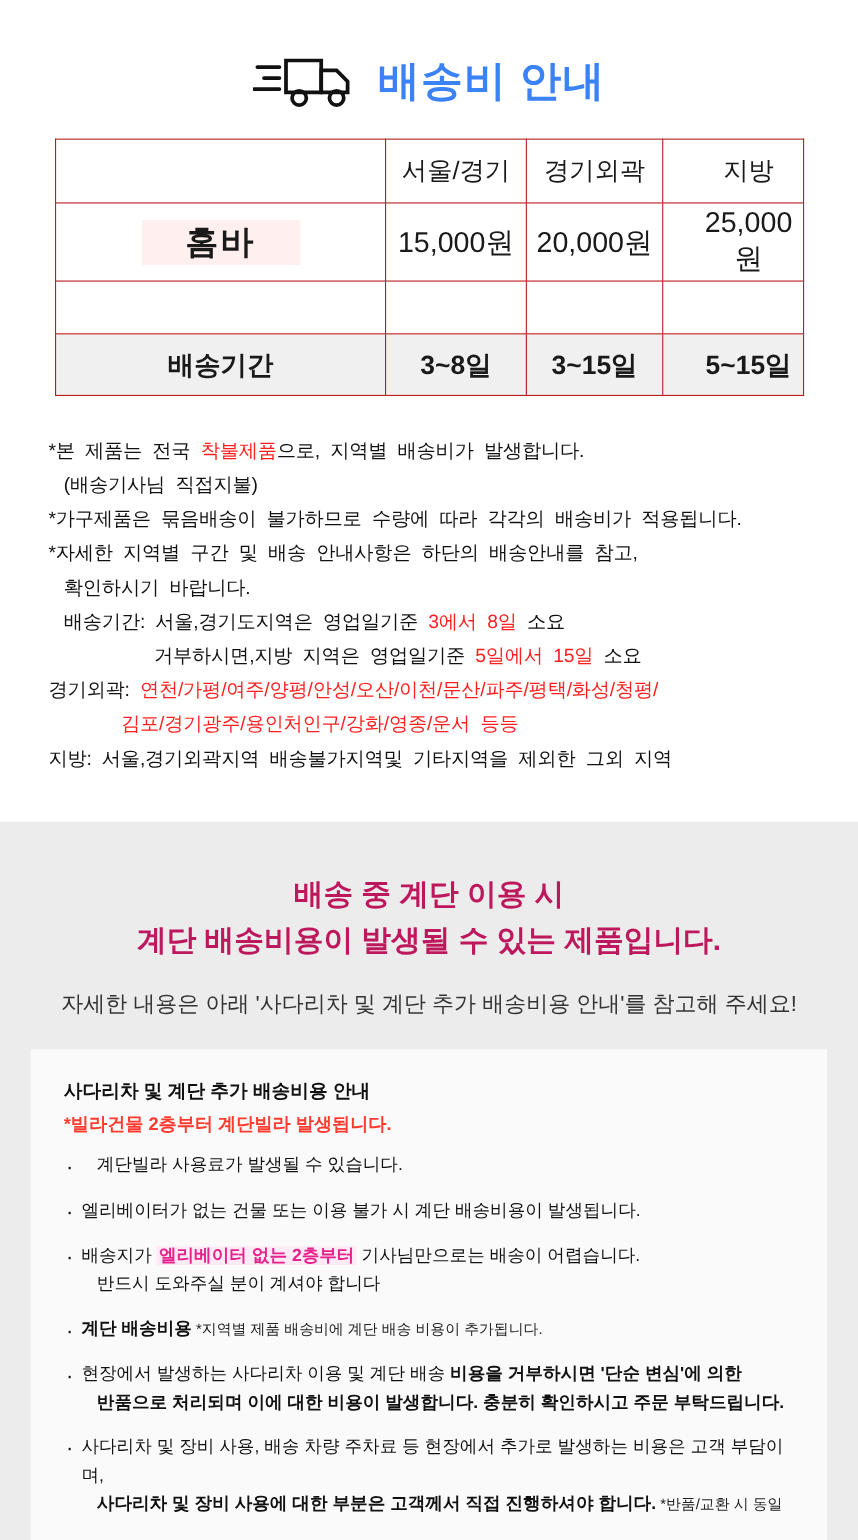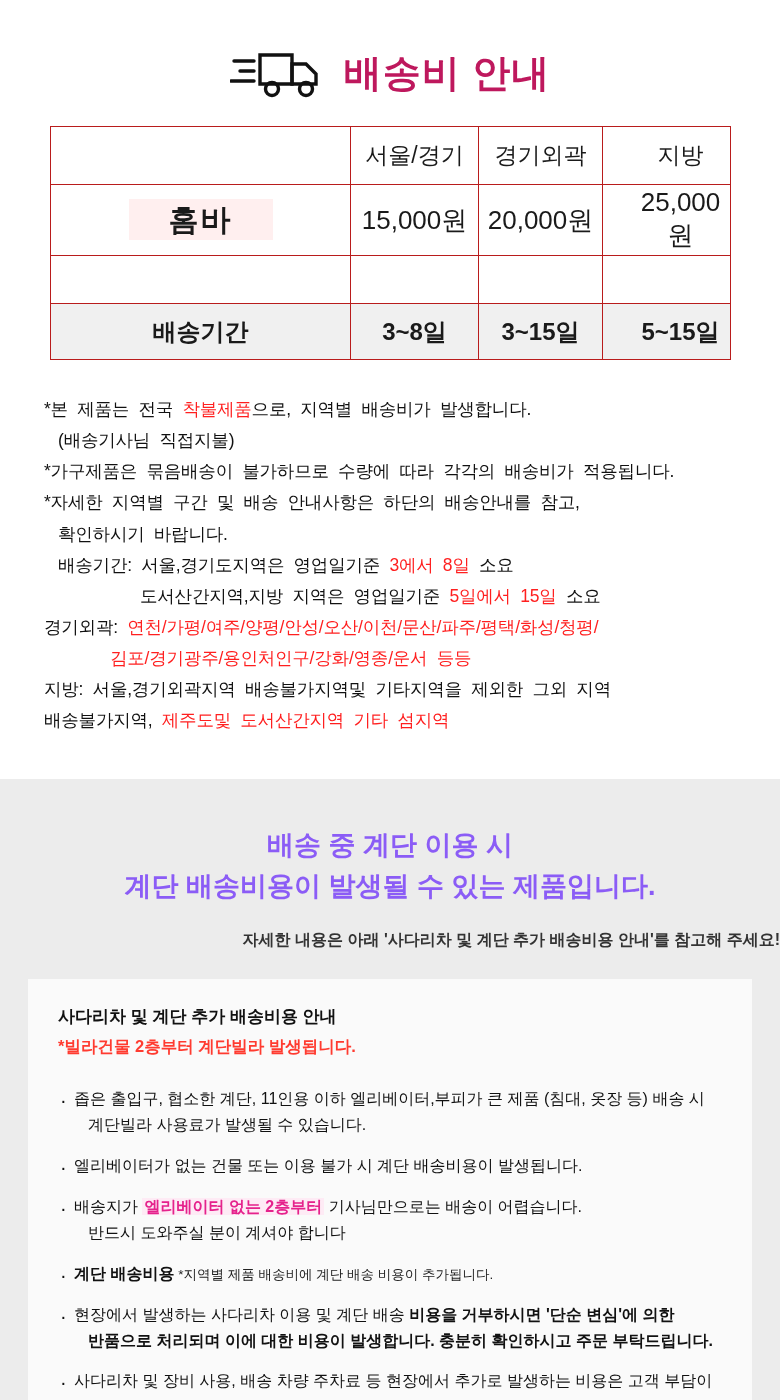--- a/index.html
+++ b/index.html
@@ -23,21 +23,21 @@
     justify-content: center;
     gap: 18px;
     padding-top: 44px;
     padding-bottom: 24px;
   }
   .truck-icon { width: 96px; height: 58px; display: block; }
   .header-title {
     font-size: 38px;
     font-weight: bold;
     letter-spacing: 1px;
-    color: #be185d;
+    color: #3b82f6;
   }
 
   
   .table-wrap { padding: 0 50px; }
   table.fee {
     width: 680px;
     border-collapse: collapse;
     table-layout: fixed;
   }
   table.fee td {
@@ -88,48 +88,47 @@
   
   .gray-section {
     margin-top: 32px;
     background: #ececec;
     padding: 46px 0 34px 0;
   }
   .gray-title {
     text-align: center;
     font-size: 27px;
     font-weight: bold;
-    color: #8b5cf6;
+    color: #be185d;
     line-height: 1.55;
   }
   .gray-sub {
-    text-align: right;
-    font-size: 16px;
+    text-align: center;
+    font-size: 20px;
     color: #333;
     margin-top: 22px;
-    font-weight: bold;
   }
 
   
   .card {
     margin: 28px 28px 0 28px;
     background: #fafafa;
     padding: 26px 30px 30px 30px;
   }
   .card-title {
     font-size: 17px;
     font-weight: bold;
     color: #111;
     margin-bottom: 8px;
   }
   .card-red-line {
     font-size: 16.5px;
     color: #ff3b30;
     font-weight: bold;
-    margin-bottom: 28px;
+    margin-bottom: 14px;
   }
   ul.bullets { list-style: none; margin: 0; padding: 0; }
   ul.bullets > li {
     position: relative;
     padding-left: 16px;
     font-size: 16px;
     line-height: 1.62;
     color: #111;
     margin-bottom: 15px;
   }
@@ -205,41 +204,39 @@
     </table>
   </div>
 
   <div class="notes">
     <div class="line"><span>*본  제품는  전국  </span><span class="red">착불제품</span><span>으로,  지역별  배송비가  발생합니다.</span></div>
     <div class="line indent1">(배송기사님  직접지불)</div>
     <div class="line">*가구제품은  묶음배송이  불가하므로  수량에  따라  각각의  배송비가  적용됩니다.</div>
     <div class="line">*자세한  지역별  구간  및  배송  안내사항은  하단의  배송안내를  참고,</div>
     <div class="line indent1">확인하시기  바랍니다.</div>
     <div class="line indent1"><span>배송기간:  서울,경기도지역은  영업일기준  </span><span class="red">3에서  8일</span><span>  소요</span></div>
-    <div class="line indent3"><span>도서산간지역,지방  지역은  영업일기준  </span><span class="red">5일에서  15일</span><span>  소요</span></div>
+    <div class="line indent3"><span>거부하시면,지방  지역은  영업일기준  </span><span class="red">5일에서  15일</span><span>  소요</span></div>
     <div class="line"><span>경기외곽:  </span><span class="red">연천/가평/여주/양평/안성/오산/이천/문산/파주/평택/화성/청평/</span></div>
     <div class="line indent4"><span class="red">김포/경기광주/용인처인구/강화/영종/운서  등등</span></div>
     <div class="line">지방:  서울,경기외곽지역  배송불가지역및  기타지역을  제외한  그외  지역</div>
-    <div class="line"><span>배송불가지역,  </span><span class="red">제주도및  도서산간지역  기타  섬지역</span></div>
   </div>
 
   <div class="gray-section">
     <div class="gray-title">
       <div>배송 중 계단 이용 시</div>
       <div>계단 배송비용이 발생될 수 있는 제품입니다.</div>
     </div>
     <div class="gray-sub">자세한 내용은 아래 '사다리차 및 계단 추가 배송비용 안내'를 참고해 주세요!</div>
 
     <div class="card">
       <div class="card-title">사다리차 및 계단 추가 배송비용 안내</div>
       <div class="card-red-line">*빌라건물 2층부터 계단빌라 발생됩니다.</div>
 
       <ul class="bullets">
         <li>
-          <span>좁은 출입구, 협소한 계단, 11인용 이하 엘리베이터,부피가 큰 제품 (침대, 옷장 등) 배송 시</span>
           <span class="sub-line">계단빌라 사용료가 발생될 수 있습니다.</span>
         </li>
         <li>
           <span>엘리베이터가 없는 건물 또는 이용 불가 시 계단 배송비용이 발생됩니다.</span>
         </li>
         <li>
           <span>배송지가 </span><span class="pinkhl">엘리베이터 없는 2층부터</span><span> 기사님만으로는 배송이 어렵습니다.</span>
           <span class="sub-line">반드시  도와주실  분이  계셔야  합니다</span>
         </li>
         <li>

